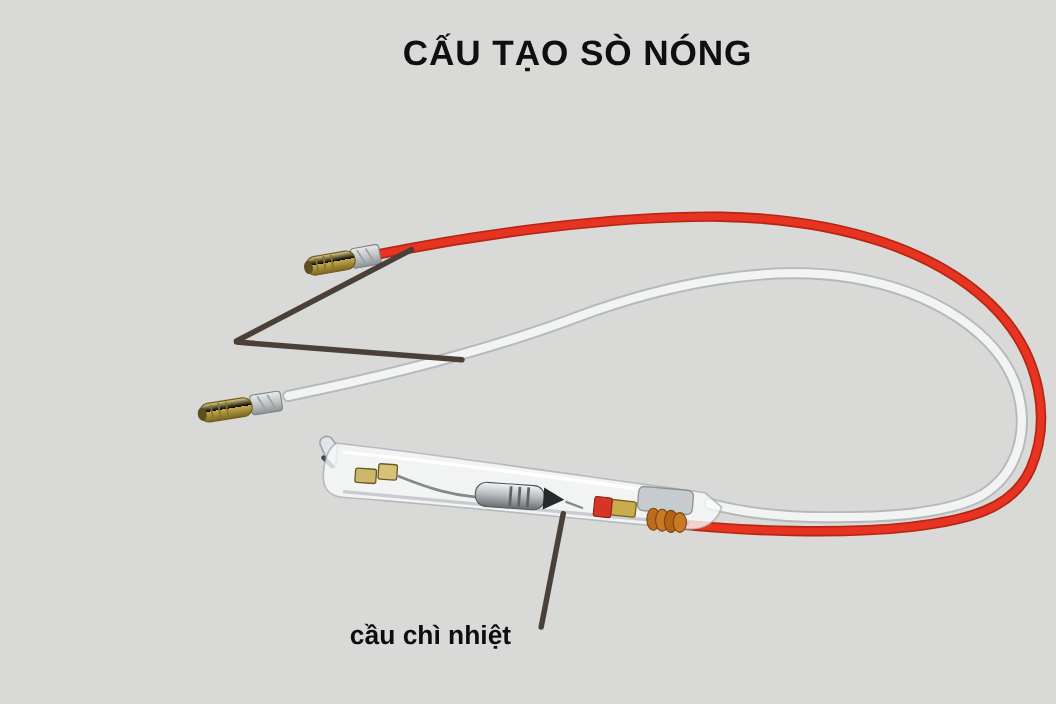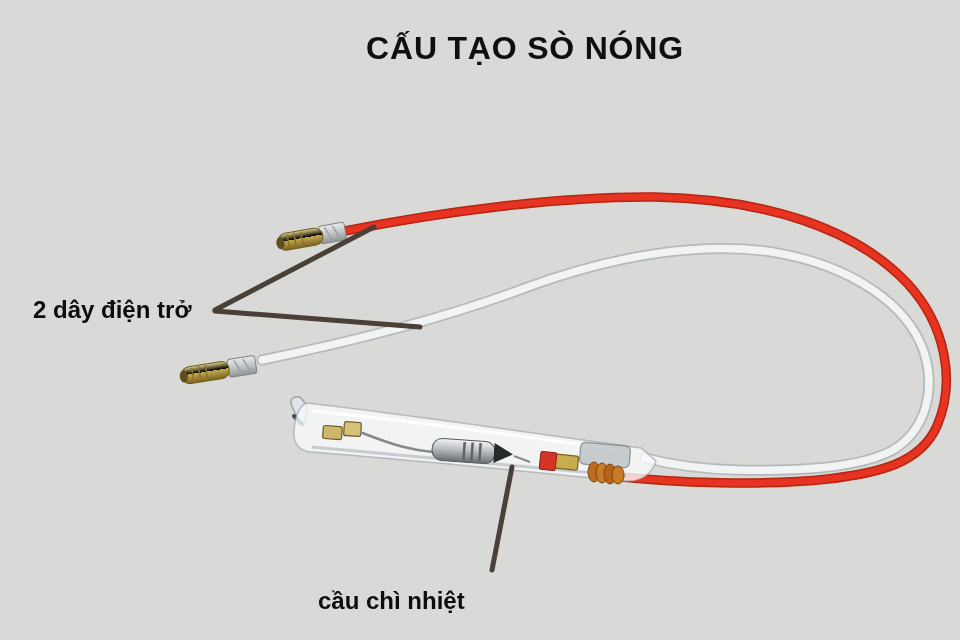--- a/index.html
+++ b/index.html
@@ -17,21 +17,21 @@
     font-size:32px;font-weight:bold;letter-spacing:0.8px;
     color:#0f0f0f;
     margin-left:45px;
   }
   .callout-label{
     position:absolute;
     font-size:24px;font-weight:bold;color:#0d0d0d;
     white-space:nowrap;
   }
   .label-wires{left:33px;top:296px;}
-  .label-fuse{left:318px;top:587px;}
+  .label-fuse{left:318px;top:564px;}
 </style>
 </head>
 <body>
 
 <div class="stage">
 
   <div class="title">CẤU TẠO SÒ NÓNG</div>
 
   <svg class="diagram-svg" width="960" height="640" viewBox="0 0 960 640">
     <defs>
@@ -117,17 +117,16 @@
       <ellipse cx="183" cy="370" rx="4" ry="6" fill="#5e4f1e"></ellipse>
     </g>
 
     <g stroke-width="5" stroke-linecap="round">
       <line x1="215" y1="310" x2="374" y2="227" stroke="#4a4038"></line>
       <line x1="215" y1="311" x2="420" y2="327" stroke="#4a4038"></line>
       <line x1="512" y1="467" x2="492" y2="570" stroke="#4a4038"></line>
     </g>
   </svg>
 
-  <div class="callout-label label-wires">2 dây điện trở</div>
 
   <div class="callout-label label-fuse">cầu chì nhiệt</div>
 
 </div>
 
 </body></html>

